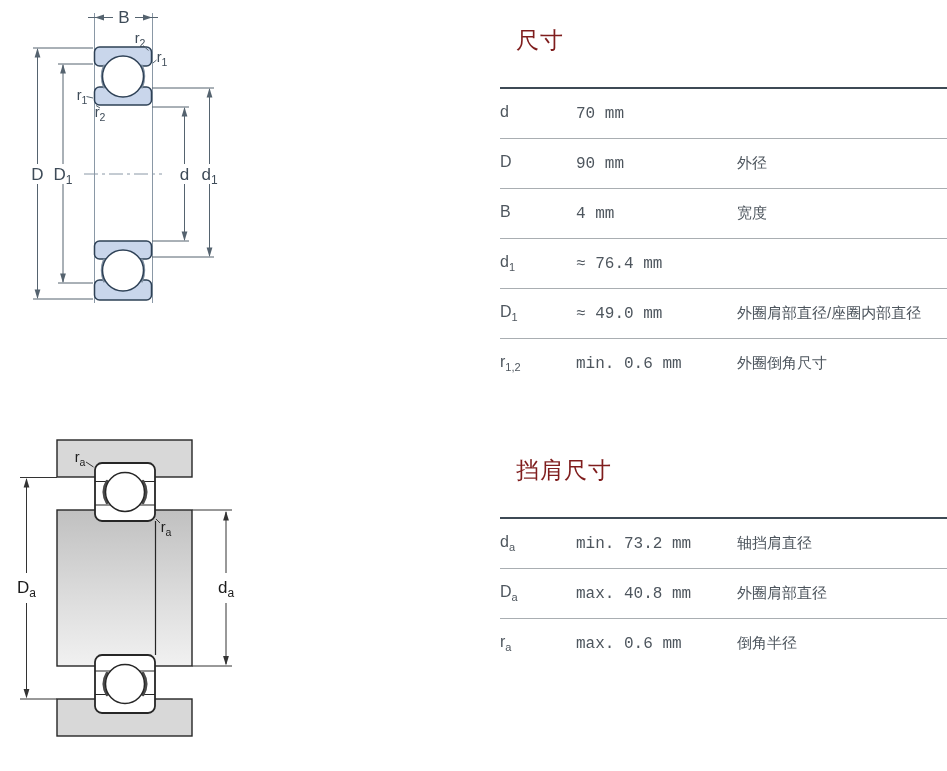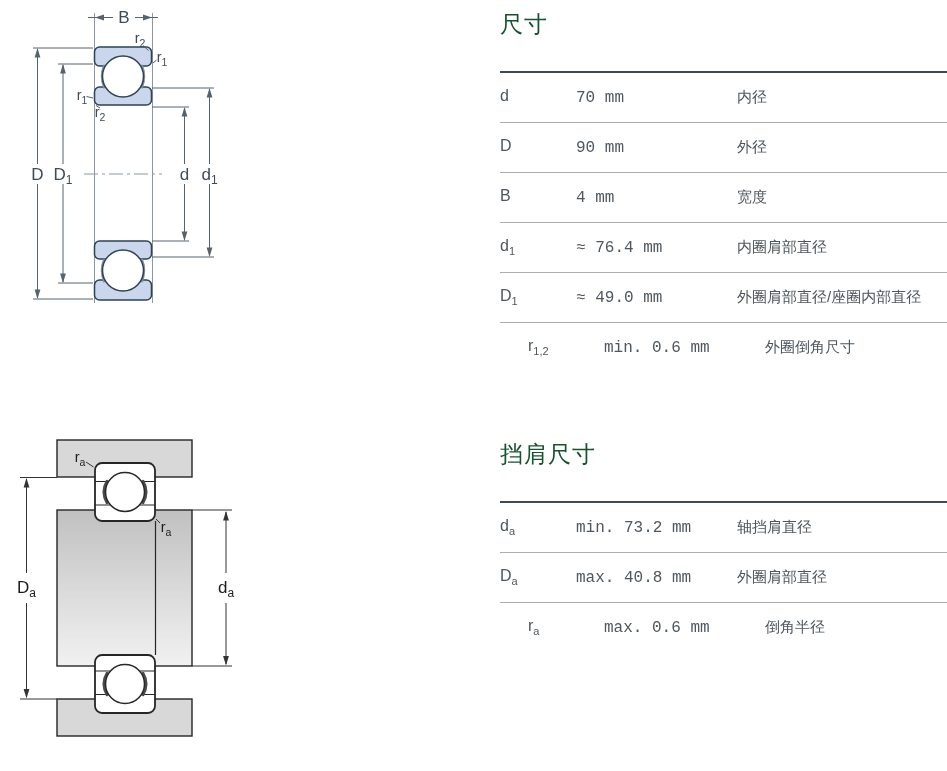--- a/index.html
+++ b/index.html
@@ -3,30 +3,30 @@
 <meta charset="utf-8">
 <style>
   html,body{margin:0;padding:0;}
   body{
     width:947px;height:771px;position:relative;background:#fff;
     font-family:"Liberation Sans",sans-serif;overflow:hidden;
   }
   
   .tablewrap{position:absolute;left:500px;right:0;}
   .tbl-title{
-    font-size:23px;font-weight:400;color:#14532d;margin:0;line-height:32px;
+    font-size:23px;font-weight:400;color:#7f1d1d;margin:16px;line-height:32px;
     letter-spacing:1px;
   }
   .dimtable{margin-top:31px;border-top:2px solid #3d4a55;}
   .trow{
     display:grid;grid-template-columns:76px 161px 1fr;height:49px;
     align-items:center;border-bottom:1px solid #a9aeb2;
     font-size:16px;color:#4e565e;
   }
-  .trow:last-child{border-bottom:none;margin-left:28px;}
+  .trow:last-child{border-bottom:none;}
   .c-sym{color:#4e565e;}
   .c-sym sub{font-size:11px;}
   .c-val{color:#4e565e;font-family:Liberation Mono, monospace;}
   .c-desc{font-size:15px;color:#4e565e;}
   
   .gline{stroke:#8a98a6;stroke-width:1;fill:none;}
   .dim{stroke:#55636f;stroke-width:1;fill:none;}
   .arrow{fill:#55636f;stroke:none;}
   .ring{fill:#c9d6eb;stroke:#2e4156;stroke-width:1.5;}
   .ballc{fill:#fff;stroke:#2e4156;stroke-width:1.5;}
@@ -183,36 +183,34 @@
     <text class="mrl" x="166" y="532" text-anchor="middle"><tspan>r</tspan><tspan class="s" dy="3.5">a</tspan></text>
   </g>
 </svg>
 
 <div class="tablewrap" style="top:8px">
   <h2 class="tbl-title">尺寸</h2>
   <div class="dimtable">
     <div class="trow">
       <div class="c-sym"><span>d</span><sub></sub></div>
       <div class="c-val">70 mm</div>
-      <div class="c-desc">内径</div>
     </div>
     <div class="trow">
       <div class="c-sym"><span>D</span><sub></sub></div>
       <div class="c-val">90 mm</div>
       <div class="c-desc">外径</div>
     </div>
     <div class="trow">
       <div class="c-sym"><span>B</span><sub></sub></div>
       <div class="c-val">4 mm</div>
       <div class="c-desc">宽度</div>
     </div>
     <div class="trow">
       <div class="c-sym"><span>d</span><sub>1</sub></div>
       <div class="c-val">≈ 76.4 mm</div>
-      <div class="c-desc">内圈肩部直径</div>
     </div>
     <div class="trow">
       <div class="c-sym"><span>D</span><sub>1</sub></div>
       <div class="c-val">≈ 49.0 mm</div>
       <div class="c-desc">外圈肩部直径/座圈内部直径</div>
     </div>
     <div class="trow">
       <div class="c-sym"><span>r</span><sub>1,2</sub></div>
       <div class="c-val">min. 0.6 mm</div>
       <div class="c-desc">外圈倒角尺寸</div>

